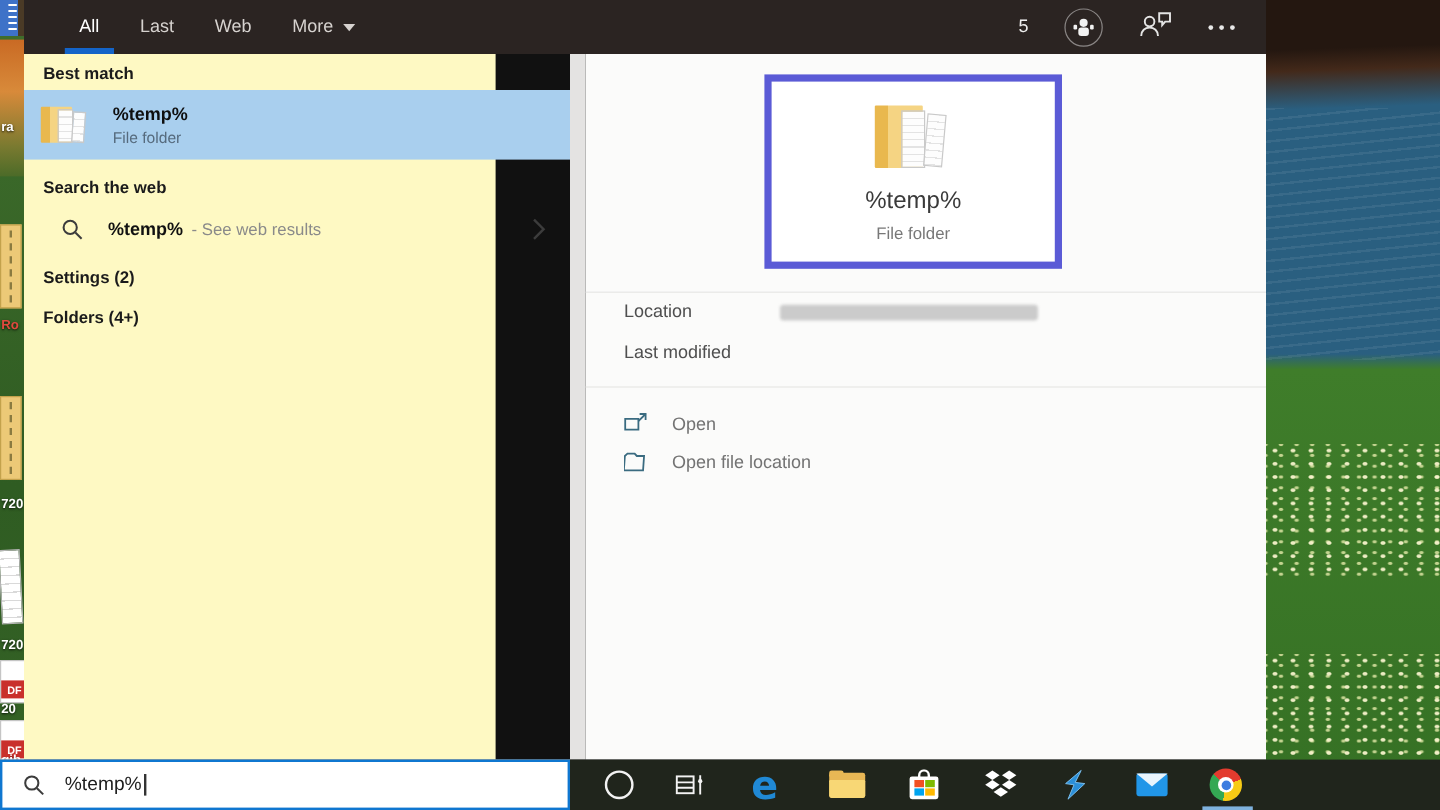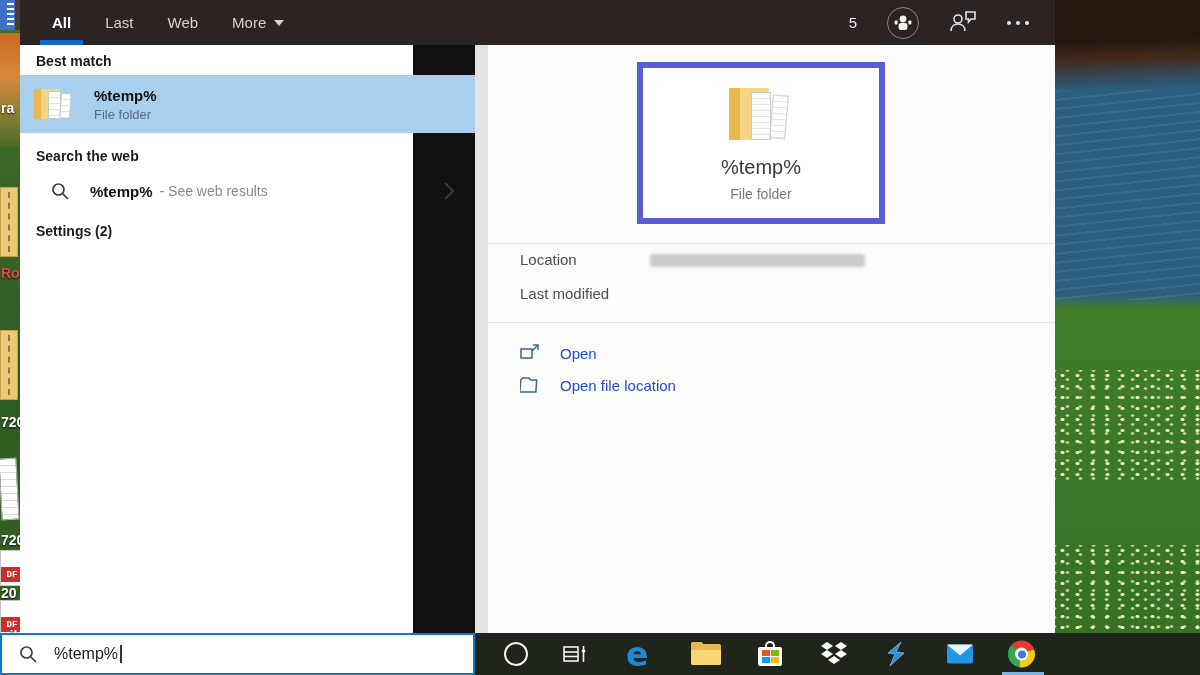--- a/index.html
+++ b/index.html
@@ -13,25 +13,25 @@
   .d-blue { top:0; width:15px; height:30px; background:#3e72c8; }
   .d-blue::after { content:""; position:absolute; right:1px; top:3px; width:7px; height:24px;
     background:repeating-linear-gradient(180deg,#fff 0 2px,transparent 2px 5px); }
   .d-orange { top:33px; width:20px; height:114px;
     background:linear-gradient(180deg,#c96a24,#d88a3a 38%,#7a7a30 78%,#4c6b28); }
   .d-zip { width:18px; height:70px; background:#ecc977; border:1px solid #c3a24c; }
   .d-zip::after { content:""; position:absolute; left:45%; top:4px; bottom:4px; border-left:2px dashed #8a7a40; }
   .d-zip1 { top:187px; } .d-zip2 { top:330px; }
   .d-pages { top:458px; width:18px; height:62px; background:repeating-linear-gradient(180deg,#fff 0 6px,#d9d9d9 6px 7px);
     border:1px solid #b5b5b5; transform:rotate(-3deg); }
-  .d-pdf { width:24px; height:36px; background:#fff; border:1px solid #c5c5c5;font-family:Liberation Mono, monospace; }
+  .d-pdf { width:24px; height:36px; background:#fff; border:1px solid #c5c5c5; }
   .d-pdf1 { top:550px; } .d-pdf2 { top:600px; }
   .d-band { position:absolute; left:0; right:0; bottom:3px; height:15px; background:#c9302c; color:#fff;
     font-size:9px; font-weight:800; display:flex; align-items:center; justify-content:center; }
-  .d-label { position:absolute; left:1px; color:#fff; font-size:14px; font-weight:700; text-shadow:0 1px 2px rgba(0,0,0,.8); }
+  .d-label { position:absolute; left:1px; color:#fff; font-size:11px; font-weight:700; text-shadow:0 1px 2px rgba(0,0,0,.8); }
   .d-ra  { top:100px; } .d-ro { top:265px; color:#e04a3e;text-align:right; } .d-720a { top:414px; } .d-720b { top:532px; }
   .d-19  { top:585px; } .d-gib { top:628px; }
 
   
   .wallpaper { position:absolute; left:1055px; top:0; width:145px; height:675px; z-index:1;
     background:linear-gradient(180deg,#2a5f80 0 295px,#3f7d2a 308px,#357024 100%); }
   .wp-cliff { position:absolute; left:0; top:0; width:100%; height:95px; pointer-events:none;
     background:linear-gradient(178deg,#241710 0 42px,#43291a 60px,rgba(60,36,21,0) 92px); }
   .wp-water { position:absolute; left:0; top:90px; width:100%; height:210px; pointer-events:none;
     background:repeating-linear-gradient(174deg,rgba(255,255,255,.07) 0 2px,transparent 2px 9px); }
@@ -39,33 +39,33 @@
     background-image:radial-gradient(rgba(248,243,205,.95) 1.5px,transparent 2.6px),
                      radial-gradient(rgba(230,235,170,.8) 1.3px,transparent 2.4px);
     background-size:15px 11px,13px 9px; background-position:0 0,6px 5px; filter:blur(.4px); }
   .wp-band1 { top:370px; height:110px; } .wp-band2 { top:545px; height:95px; }
 
   
   .topbar { position:absolute; left:20px; top:0; width:1035px; height:45px; background:#2b2422; z-index:2;
     display:flex; align-items:center; justify-content:space-between; padding:0 26px 0 32px; }
   .tabs { display:flex; gap:34px; height:45px; }
   .tab { height:45px; display:flex; align-items:center; position:relative; font-size:15px; color:#d6d2cf; cursor:default; }
-  .tab.active { color:#fff; font-weight:700; }
+  .tab.active { color:#fff; font-weight:400;margin-left:14px; }
   .tab.active::after { content:""; position:absolute; left:-12px; right:-12px; bottom:0; height:5px; background:#1464c8; }
   .caret-down { width:0; height:0; border-left:5px solid transparent; border-right:5px solid transparent;
     border-top:6px solid #d6d2cf; margin-left:8px; }
   .tb-right { display:flex; align-items:center; gap:30px; }
   .notif-count { color:#eee; font-size:15px; }
   .avatar { width:32px; height:32px; border:1px solid rgba(255,255,255,.45); border-radius:50%;
     display:flex; align-items:center; justify-content:center; }
   .dots { display:flex; gap:5px; }
   .dots i { width:4px; height:4px; border-radius:50%; background:#e8e8e8; }
 
   
-  .left-panel { position:absolute; left:20px; top:45px; width:393px; height:588px; background:#ffffff; z-index:2; }
+  .left-panel { position:absolute; left:20px; top:45px; width:393px; height:588px; background:#fef9c3; z-index:2; }
   .h-sec { position:absolute; left:16px; font-size:14px; font-weight:700; color:#1b1b1b; }
   .h-best { top:8px; }
   .h-web  { top:103px; }
   .best-row { position:absolute; left:0; top:30px; width:455px; height:58px; background:#a9cfee;
     display:flex; align-items:center; padding-left:14px; cursor:default; }
   .bm-text { margin-left:18px; }
   .bm-title { font-size:15px; font-weight:700; color:#0f0f0f; }
   .bm-sub { font-size:13px; color:#566b7e; margin-top:3px; }
   .web-row { position:absolute; left:0; top:128px; width:455px; height:36px; display:flex; align-items:center;
     padding-left:30px; cursor:default; }
@@ -100,21 +100,21 @@
   .pv-sub { font-size:14px; color:#787878; margin-top:7px; }
   .hdiv { position:absolute; left:0; right:0; height:1px; background:#e7e7e5; }
   .hdiv1 { top:198px; } .hdiv2 { top:277px; }
   .detail-label { position:absolute; left:32px; font-size:15px; color:#4f4f4f; }
   .dl-loc { top:206px; } .dl-mod { top:240px; }
   .blur-bar { position:absolute; left:162px; top:209px; width:215px; height:13px; background:#cbcbcb;
     border-radius:3px; filter:blur(1.5px); }
   .action-row { position:absolute; left:0; width:567px; height:30px; display:flex; align-items:center;
     padding-left:32px; cursor:default; }
   .a1 { top:293px; } .a2 { top:325px; } .a3 { top:357px; }
-  .action-label { margin-left:20px; font-size:15px; color:#1d4ed8; }
+  .action-label { margin-left:20px; font-size:15px; color:#737373; }
 
   
   .taskbar { position:absolute; left:0; top:633px; width:1200px; height:42px; background:#20251c; z-index:6; }
   .searchbox { position:absolute; left:0; top:0; width:475px; height:42px; background:#fff;
     border:2px solid #0f77d0; display:flex; align-items:center; padding-left:16px; }
   .sb-text { margin-left:16px; font-size:16px; color:#1d1d1d; }
   .sb-caret { display:inline-block; width:1.5px; height:18px; background:#333; margin-left:2px; vertical-align:middle; }
   .tb-ico { position:absolute; top:50%; transform:translateY(-50%); display:flex; align-items:center; justify-content:center; cursor:default; }
   .i-cortana { left:504px; width:24px; height:24px; border:2.5px solid #f2f2f2; border-radius:50%; }
   .i-taskview { left:562px; }
@@ -236,20 +236,21 @@
           <line x1="12.8" y1="12.8" x2="18" y2="18"></line>
       </svg>
       <span class="web-q">%temp%</span>
       <span class="web-suffix">- See web results</span>
       <svg class="web-chevron" width="12" height="20" viewBox="0 0 12 20" fill="none" stroke="#3c3c3c" stroke-width="2">
         <polyline points="2,2 10,10 2,18"></polyline>
       </svg>
     </div>
 
     <div class="group-row g-settings">Settings (2)</div>
+    <div class="group-row g-folders">Folders (4+)</div>
   </div>
 
   <div class="panel-gap"></div>
 
   <div class="right-panel">
     <div class="preview-card">
       <div class="folder-ico f-large">
         <div class="back"></div>
           <div class="page p1"></div>
           <div class="page p2"></div>

